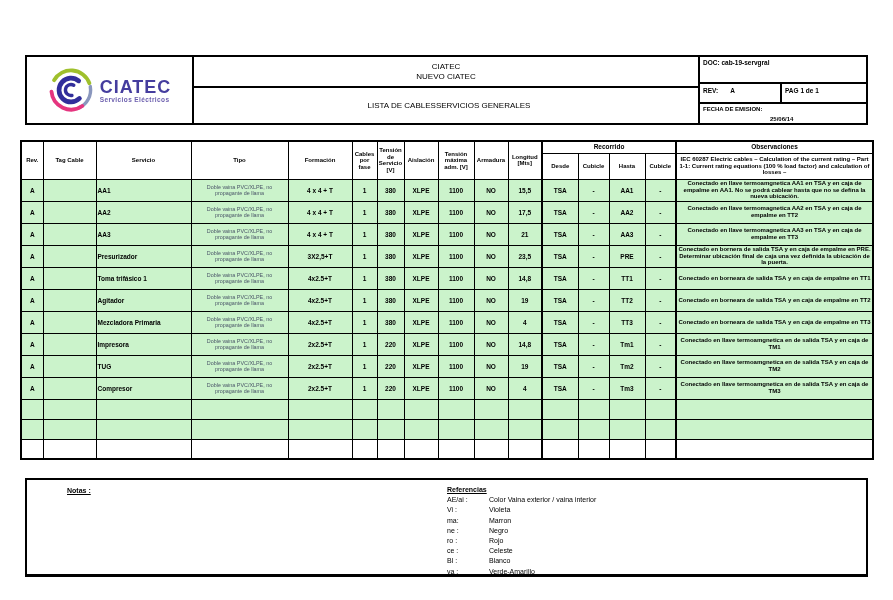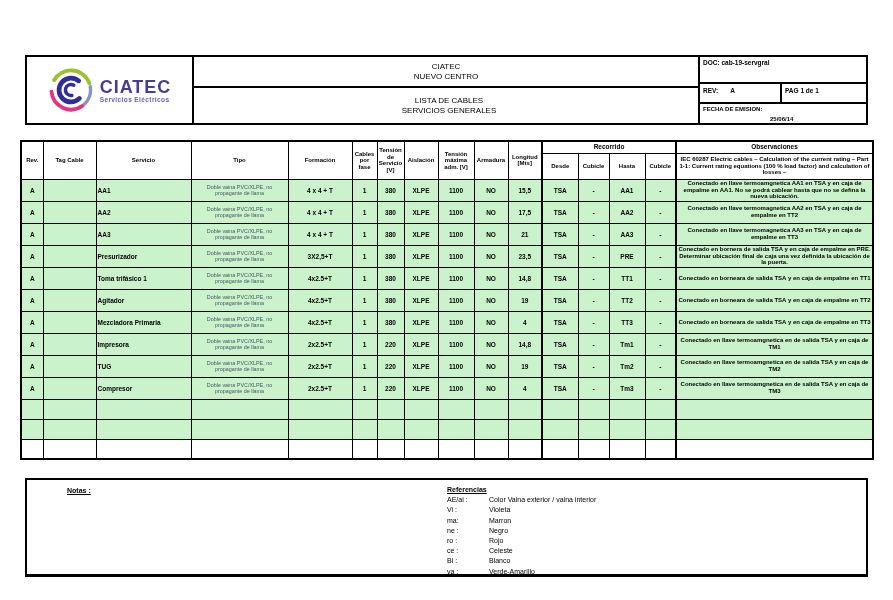--- a/index.html
+++ b/index.html
@@ -6,21 +6,21 @@
   body{width:893px;height:600px;background:#ffffff;font-family:"Liberation Sans",sans-serif;color:#000;position:relative;overflow:hidden;}
   .abs{position:absolute;}
 
   
   #header-box{left:25px;top:55px;width:843px;height:70px;border:2px solid #000;display:flex;box-sizing:border-box;background:#fff;}
   .logo-cell{width:167px;border-right:2px solid #000;box-sizing:border-box;display:flex;align-items:center;justify-content:center;gap:6px;}
   .logo-text .brand{font-weight:bold;font-size:18px;color:#453d9e;letter-spacing:1px;line-height:18px;}
   .logo-text .tagline{font-weight:bold;font-size:6.5px;color:#6c5fae;letter-spacing:.4px;}
   .mid-cell{flex:1;border-right:2px solid #000;box-sizing:border-box;display:flex;flex-direction:column;}
   .mid-top{height:31px;border-bottom:2px solid #000;box-sizing:border-box;display:flex;flex-direction:column;align-items:center;justify-content:center;font-size:8px;line-height:9.5px;}
-  .mid-bottom{flex:1;display:flex;flex-direction:column;align-items:center;justify-content:center;font-size:8px;line-height:9.5px;margin-left:6px;}
+  .mid-bottom{flex:1;display:flex;align-items:center;justify-content:center;font-size:8px;line-height:9.5px;margin-left:6px;}
   .right-cell{width:166px;display:flex;flex-direction:column;box-sizing:border-box;}
   .doc-row{height:27px;border-bottom:2px solid #000;box-sizing:border-box;font-weight:bold;font-size:6.5px;padding:2px 0 0 3px;}
   .rev-row{height:20px;border-bottom:2px solid #000;box-sizing:border-box;display:flex;font-weight:bold;font-size:6.5px;}
   .rev-c{width:82px;border-right:2px solid #000;box-sizing:border-box;padding:3px 0 0 3px;}
   .rev-c .v{margin-left:12px;}
   .pag-c{flex:1;padding:3px 0 0 3px;}
   .fecha-row{flex:1;position:relative;font-weight:bold;font-size:6px;}
   .fecha-label{position:absolute;left:3px;top:2px;}
   .fecha-value{position:absolute;left:70px;top:12px;}
 
@@ -63,21 +63,21 @@
       <path d="M 30.3 21.4 A 6.5 6.5 0 1 0 28.1 33.4" fill="none" stroke="#312e9b" stroke-width="4" stroke-linecap="round"></path>
     </svg>
     <div class="logo-text">
       <div class="brand">CIATEC</div>
       <div class="tagline">Servicios Eléctricos</div>
     </div>
   </div>
   <div class="mid-cell">
     <div class="mid-top">
       <div>CIATEC</div>
-      <div>NUEVO CENTRO</div>
+      <div>NUEVO CIATEC</div>
     </div>
     <div class="mid-bottom">
       <div>LISTA DE CABLES</div>
       <div>SERVICIOS GENERALES</div>
     </div>
   </div>
   <div class="right-cell">
     <div class="doc-row">DOC: cab-19-servgral</div>
     <div class="rev-row">
       <div class="rev-c"><span>REV:</span><span class="v">A</span></div>

